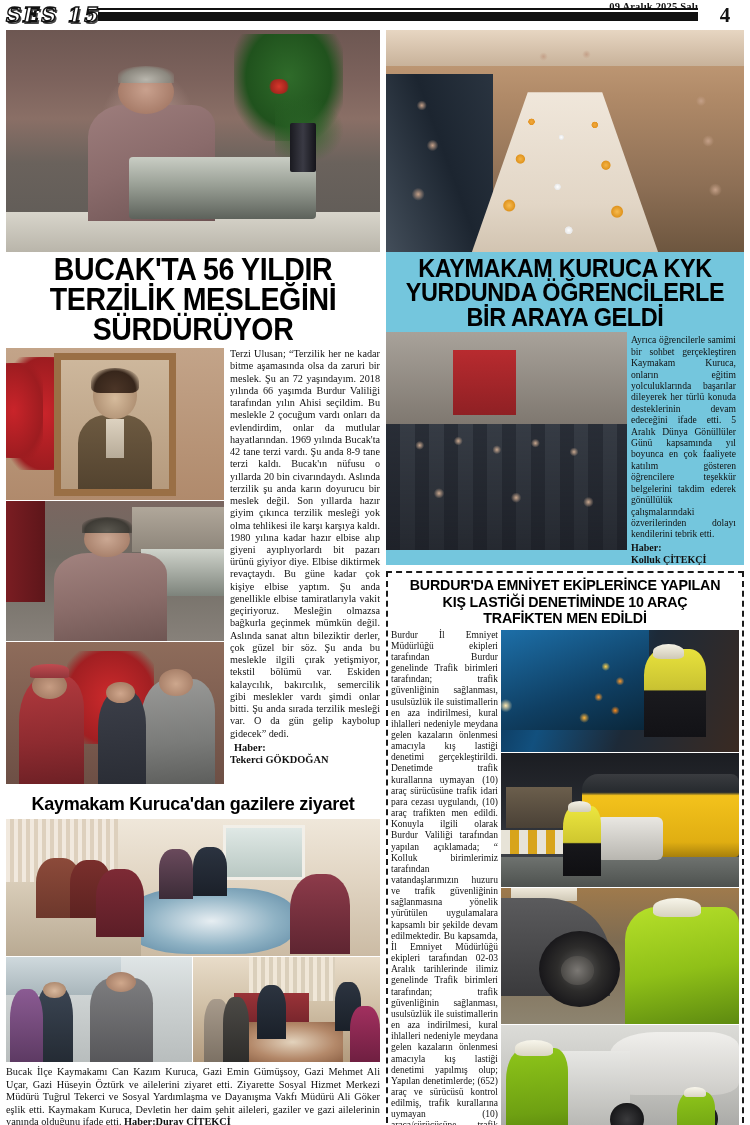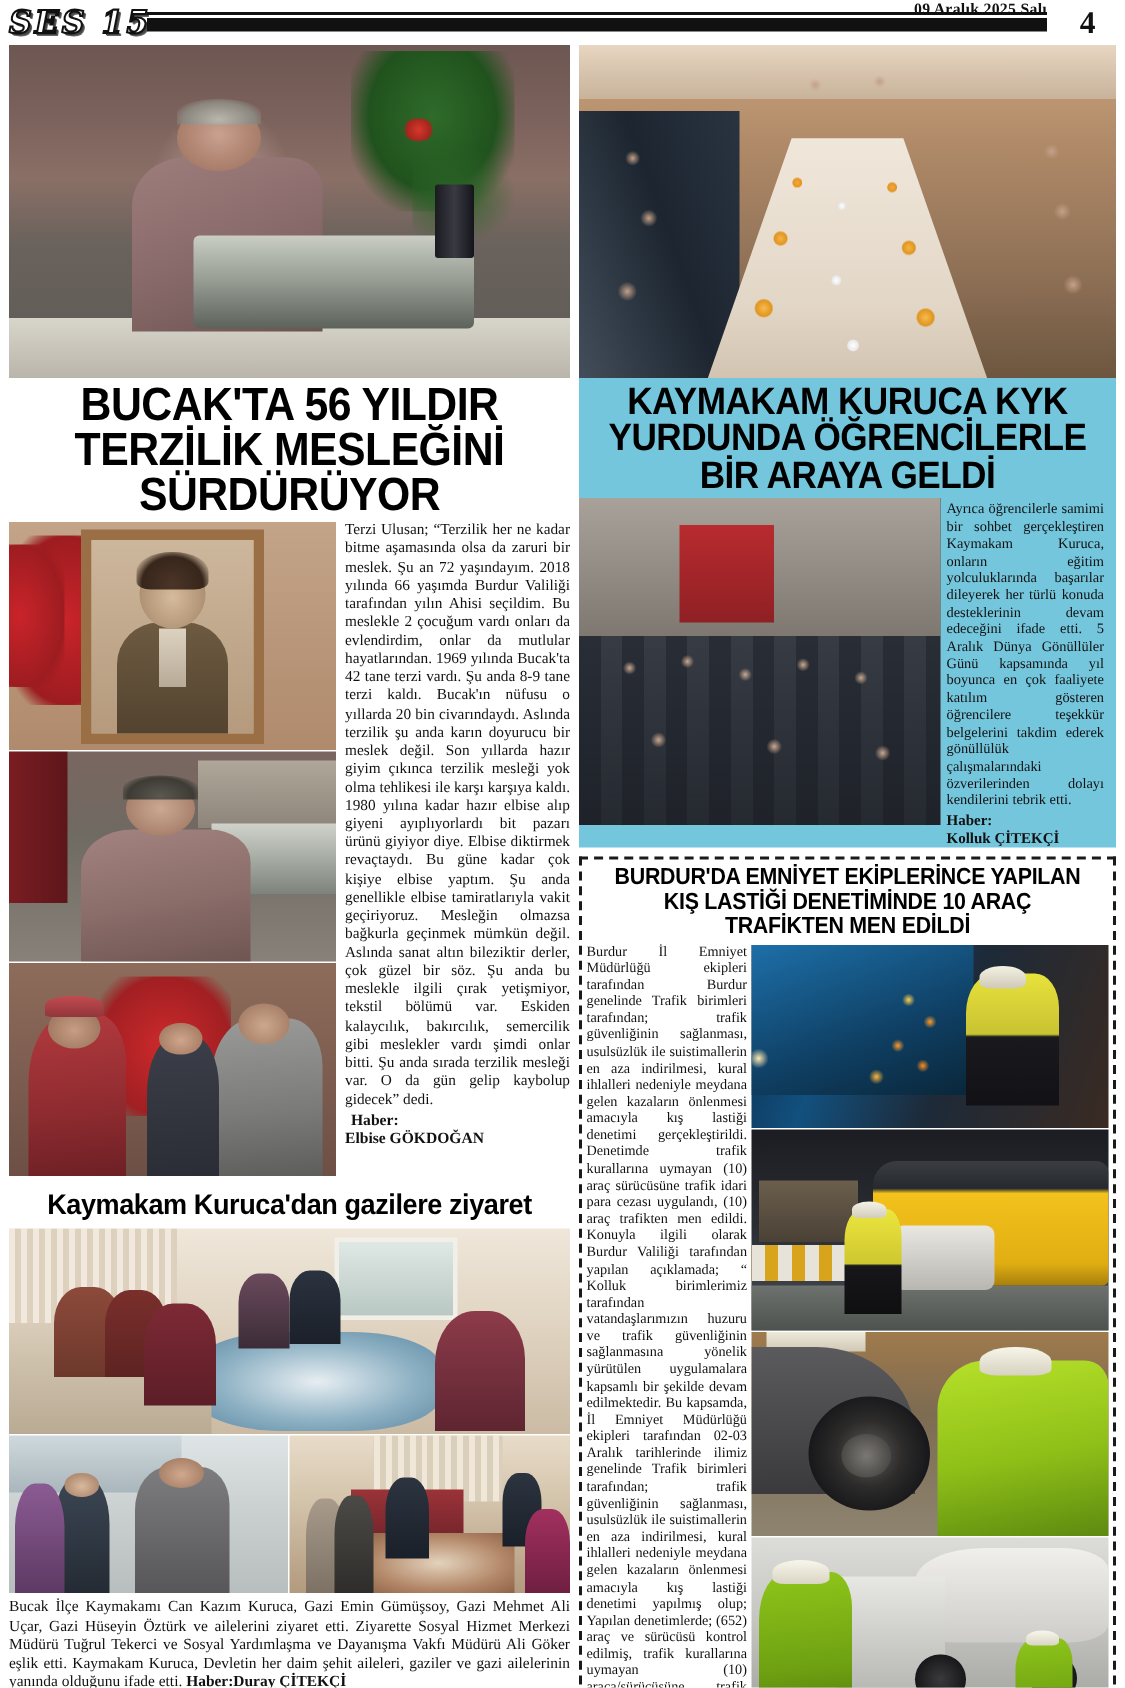--- a/index.html
+++ b/index.html
@@ -508,21 +508,21 @@
             <div class="ph-layer gp2h"></div>
             <div class="ph-layer gp1"></div>
             <div class="ph-layer gp1h"></div>
             <div class="ph-layer gcap"></div>
           </div>
         </div>
 
         <div style="width:150px; margin-left:6px;">
           <div class="body-text">Terzi Ulusan; “Terzilik her ne kadar bitme aşamasında olsa da zaruri bir meslek. Şu an 72 yaşındayım. 2018 yılında 66 yaşımda Burdur Valiliği tarafından yılın Ahisi seçildim. Bu meslekle 2 çocuğum vardı onları da evlendirdim, onlar da mutlular hayatlarından. 1969 yılında Bucak'ta 42 tane terzi vardı. Şu anda 8-9 tane terzi kaldı. Bucak'ın nüfusu o yıllarda 20 bin civarındaydı. Aslında terzilik şu anda karın doyurucu bir meslek değil. Son yıllarda hazır giyim çıkınca terzilik mesleği yok olma tehlikesi ile karşı karşıya kaldı. 1980 yılına kadar hazır elbise alıp giyeni ayıplıyorlardı bit pazarı ürünü giyiyor diye. Elbise diktirmek revaçtaydı. Bu güne kadar çok kişiye elbise yaptım. Şu anda genellikle elbise tamiratlarıyla vakit geçiriyoruz. Mesleğin olmazsa bağkurla geçinmek mümkün değil. Aslında sanat altın bileziktir derler, çok güzel bir söz. Şu anda bu meslekle ilgili çırak yetişmiyor, tekstil bölümü var. Eskiden kalaycılık, bakırcılık, semercilik gibi meslekler vardı şimdi onlar bitti. Şu anda sırada terzilik mesleği var. O da gün gelip kaybolup gidecek” dedi.</div>
           <div class="byline" style="margin-top:2px; padding-left:4px;">Haber:</div>
-          <div class="byline">Elbise GÖKDOĞAN</div>
+          <div class="byline">Tekerci GÖKDOĞAN</div>
         </div>
       </div>
     </div>
 
     <div style="margin-top:6px;">
       <div class="hl-sub" style="width:374px;">Kaymakam Kuruca'dan gazilere ziyaret</div>
 
       <div class="photo ph-visit1" style="width:374px;height:137px;margin-top:2px;">
         <div class="ph-layer curt"></div>
         <div class="ph-layer win"></div>

